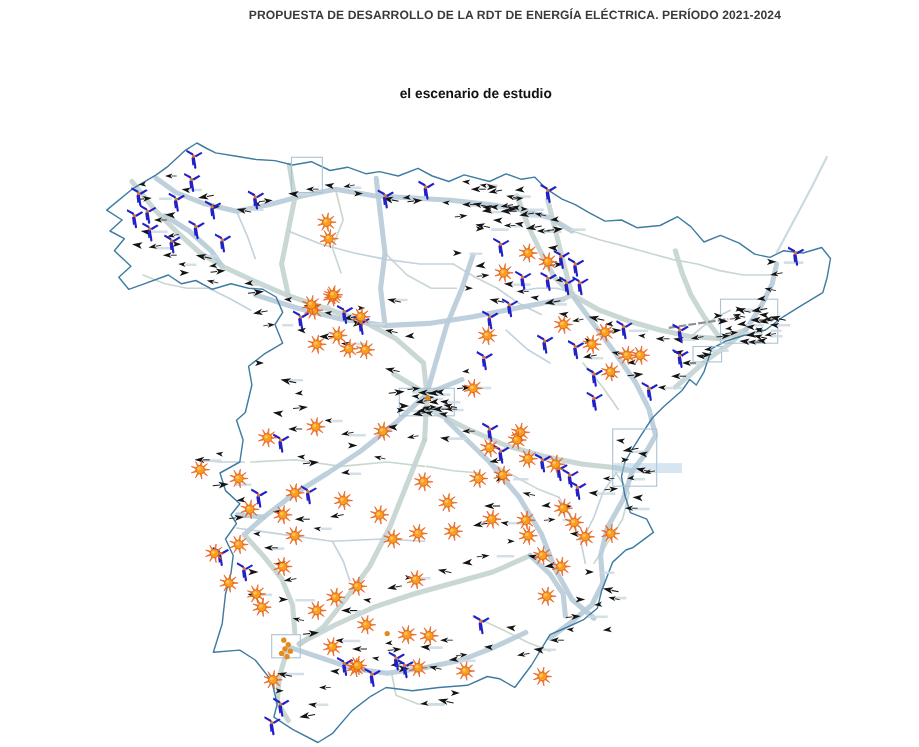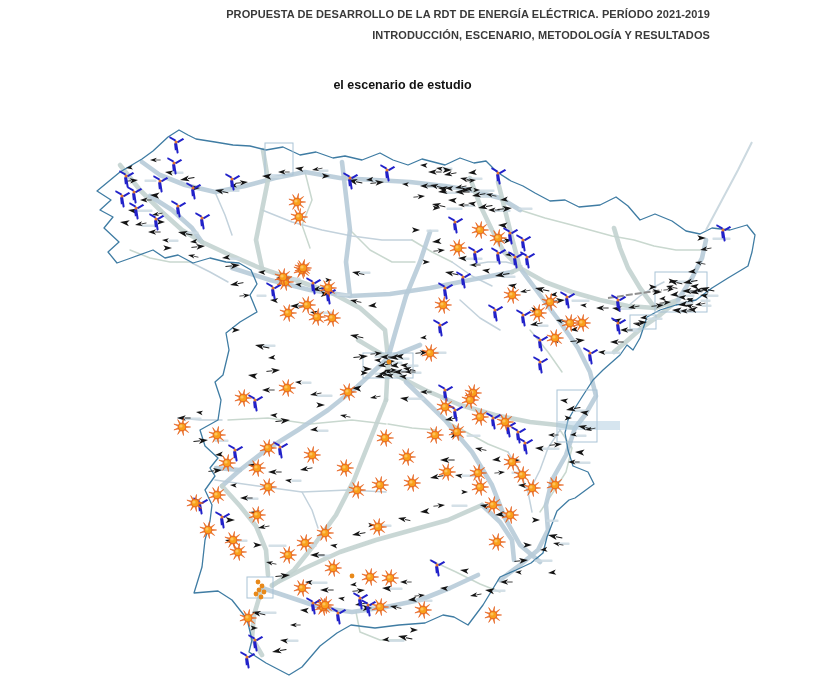--- a/index.html
+++ b/index.html
@@ -6,29 +6,28 @@
   body{width:835px;height:679px;overflow:hidden;position:relative;
        font-family:"Liberation Sans","DejaVu Sans",sans-serif;}
   .page{position:absolute;inset:0;background:#fff;}
   .hdr{position:absolute;right:125px;text-align:right;color:#3a3a3a;
        font-size:11px;font-weight:700;letter-spacing:.1px;white-space:nowrap;}
   .hdr1{top:8px;}
   .hdr2{top:29px;}
   .cap{position:absolute;left:0;width:805px;text-align:center;color:#111;
        font-size:12.5px;font-weight:700;}
   .cap1{top:59px;}
-  .cap2{top:78px;}
+  .cap2{top:78px;margin-left:30px;}
   #map-svg{position:absolute;left:0;top:0;}
 </style>
 </head>
 <body>
 
 <div class="page">
-  <div class="hdr hdr1">PROPUESTA DE DESARROLLO DE LA RDT DE ENERGÍA ELÉCTRICA. PERÍODO 2021-2019</div>
-  <div class="hdr hdr2">INTRODUCCIÓN, ESCENARIO, METODOLOGÍA Y RESULTADOS</div>
+  <div class="hdr hdr1">PROPUESTA DE DESARROLLO DE LA RDT DE ENERGÍA ELÉCTRICA. PERÍODO 2021-2024</div>
   <div class="cap cap2">el escenario de estudio</div>
 
   <svg id="map-svg" width="835" height="679" viewBox="0 0 835 679">
     <g id="layer-land">
         <polygon points="179,130 168,137 153,151 142,159 120,172 97,191 111,200 100,210 113,217 104,228 119,242 108,252 117,263 131,258 153,250 165,258 178,255 193,263 210,258 226,262 239,263 251,270 257,284 250,295 257,312 240,322 226,333 229,350 223,375 215,382 221,400 218,420 200,430 205,446 218,458 210,468 215,476 205,490 212,505 210,521 205,540 202,567 194,593 218,591 232,600 247,619 252,640 249,652 266,663 289,675 302,667 320,646 337,633 351,625 375,628 399,625 425,623 443,615 454,617 468,625 483,605 500,577 516,570 531,563 543,553 547,537 557,511 569,500 575,498 594,484 588,472 573,466 568,450 565,433 568,420 575,408 582,397 593,380 603,370 620,355 627,345 633,350 640,338 647,317 660,310 676,305 696,300 712,288 728,278 748,266 752,252 755,235 747,225 730,230 712,228 700,234 686,231 672,221 655,214 640,220 628,206 616,197 600,205 579,207 565,200 550,201 535,193 523,186 511,181 497,172 486,161 474,163 460,158 445,165 422,159 408,165 393,160 380,153 362,160 345,156 333,158 316,152 300,155 283,147 266,150 250,146 233,145 215,142 196,139 188,135" fill="#ffffff" stroke="none"></polygon>
       </g>
     <g id="layer-thin">
         <polyline points="305,172 312,200 302,225 310,248" fill="none" stroke="#c9d8cf" stroke-width="1.5" stroke-linecap="round" stroke-linejoin="round"></polyline>
         <polyline points="215,192 225,215 232,235" fill="none" stroke="#c3d2dc" stroke-width="1.5" stroke-linecap="round" stroke-linejoin="round"></polyline>
         <polyline points="350,230 370,250 392,262 415,262" fill="none" stroke="#c9d8cf" stroke-width="1.5" stroke-linecap="round" stroke-linejoin="round"></polyline>

